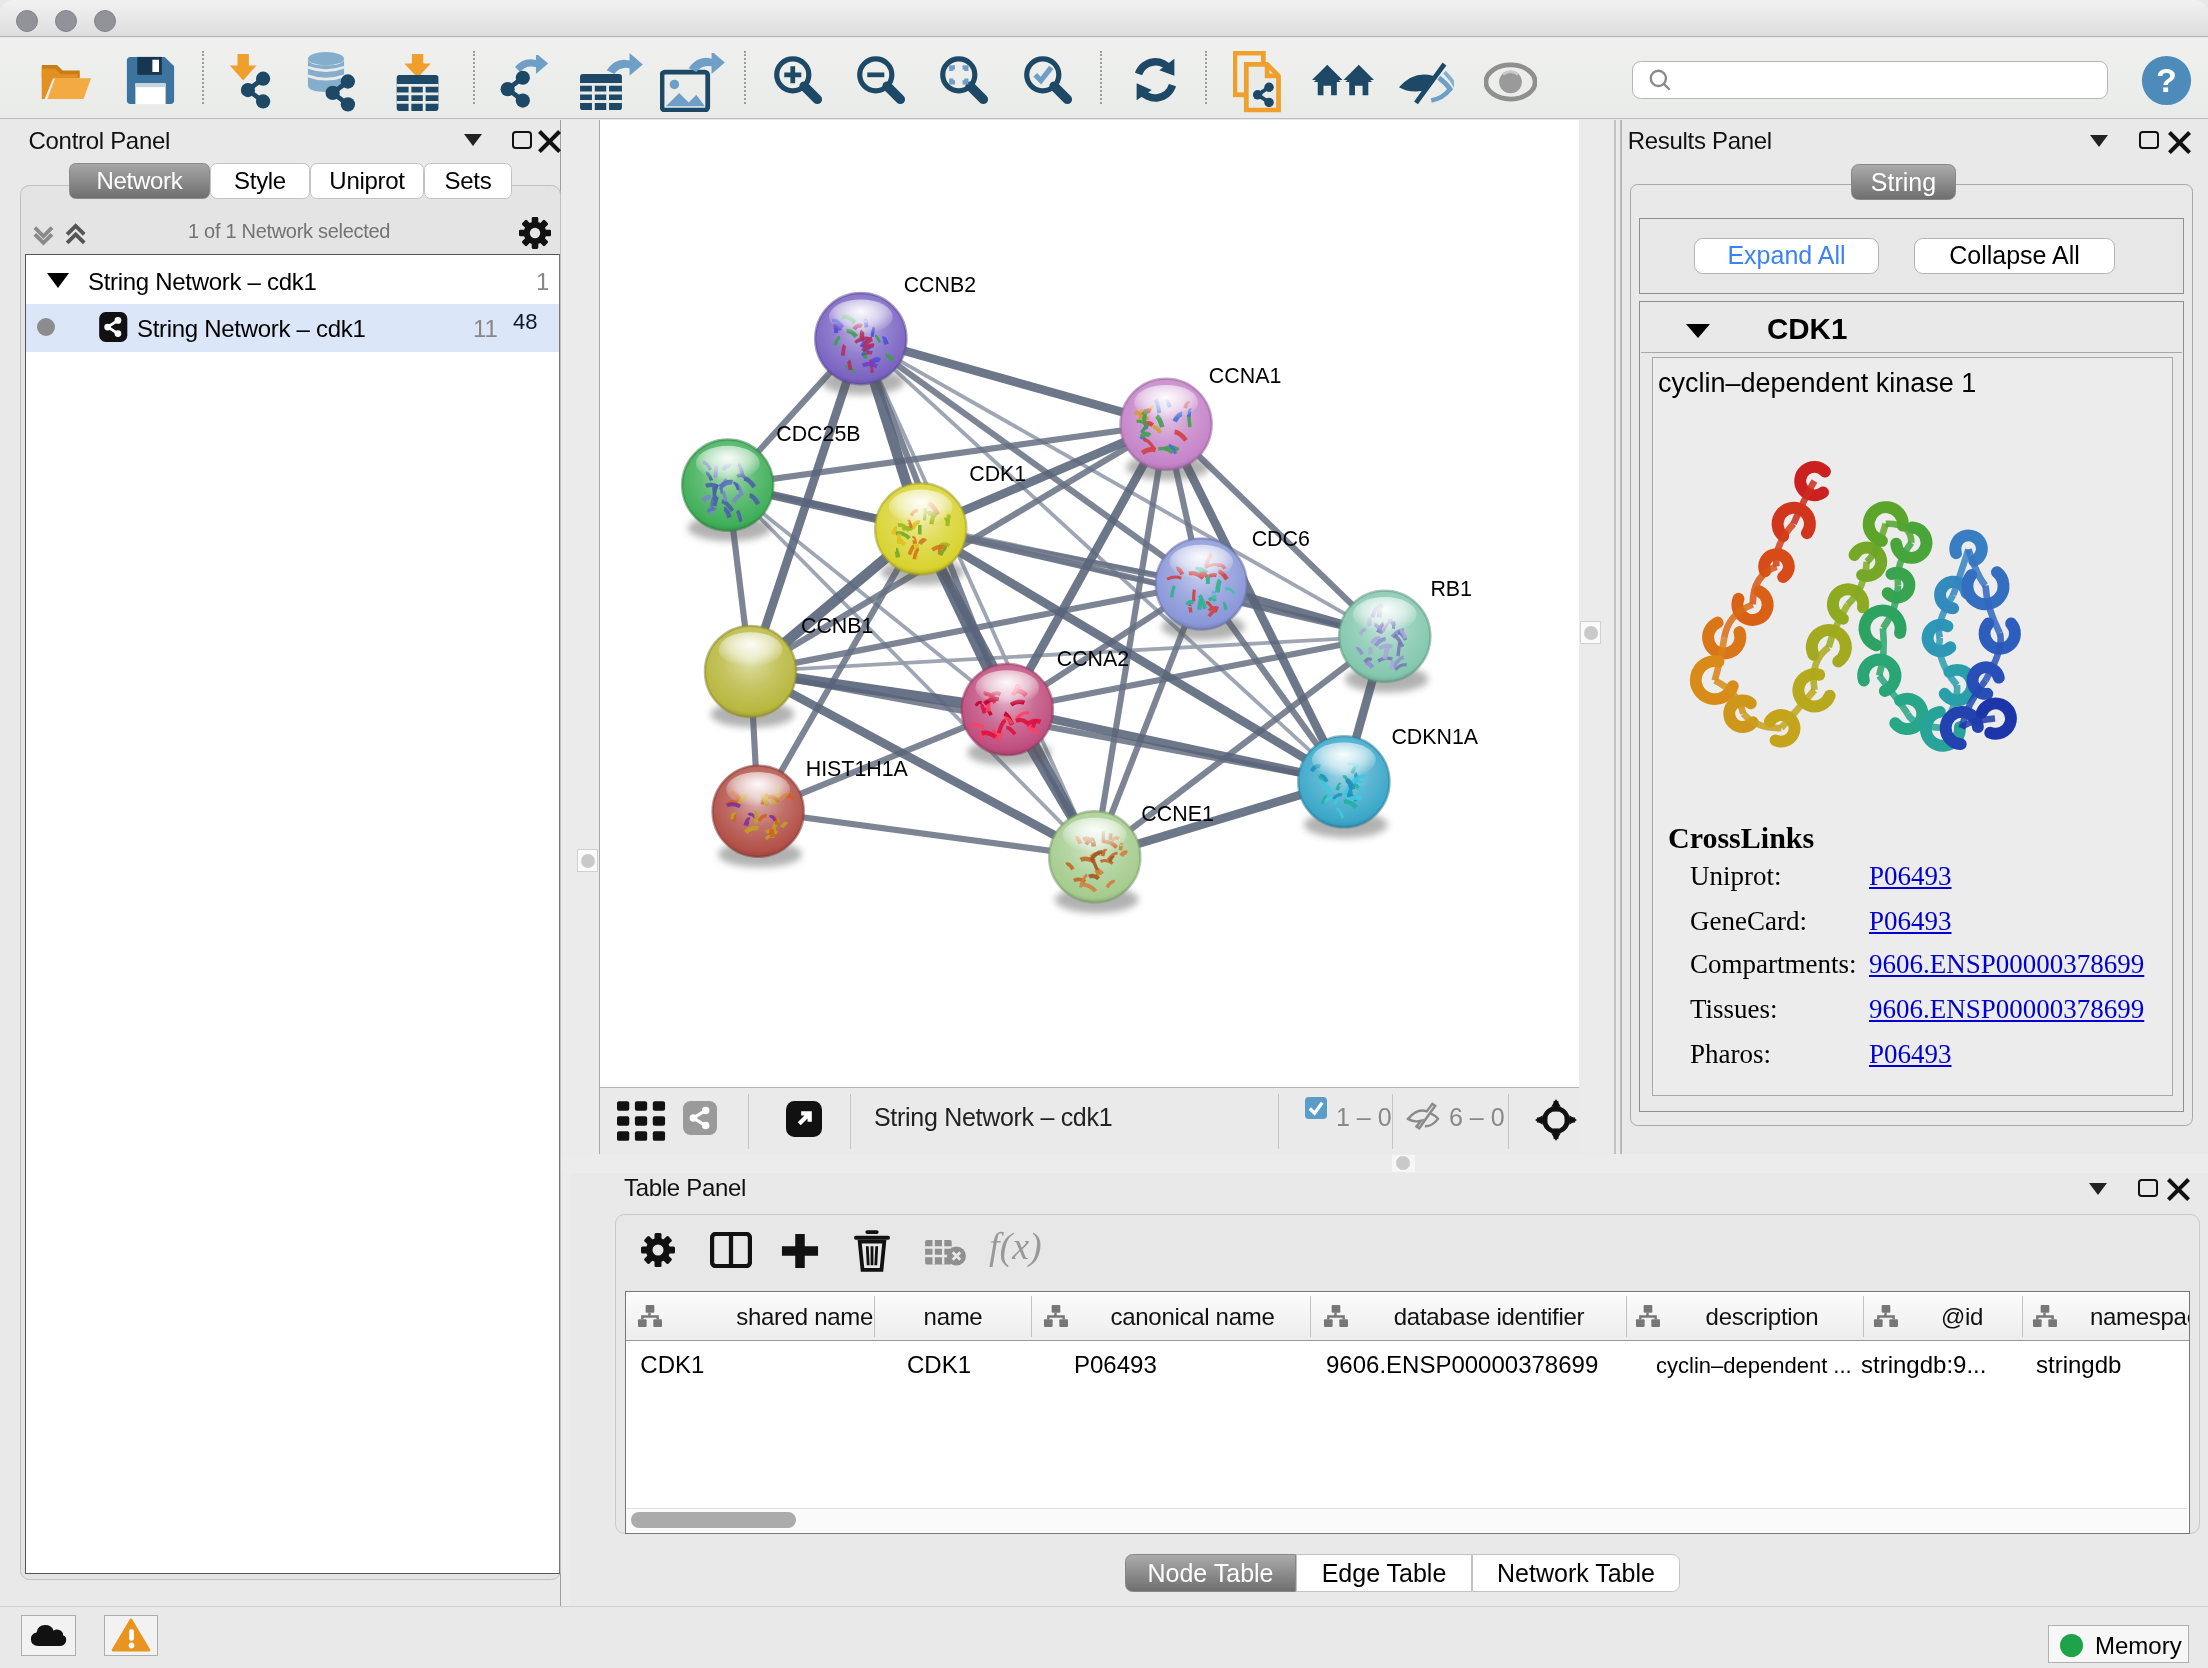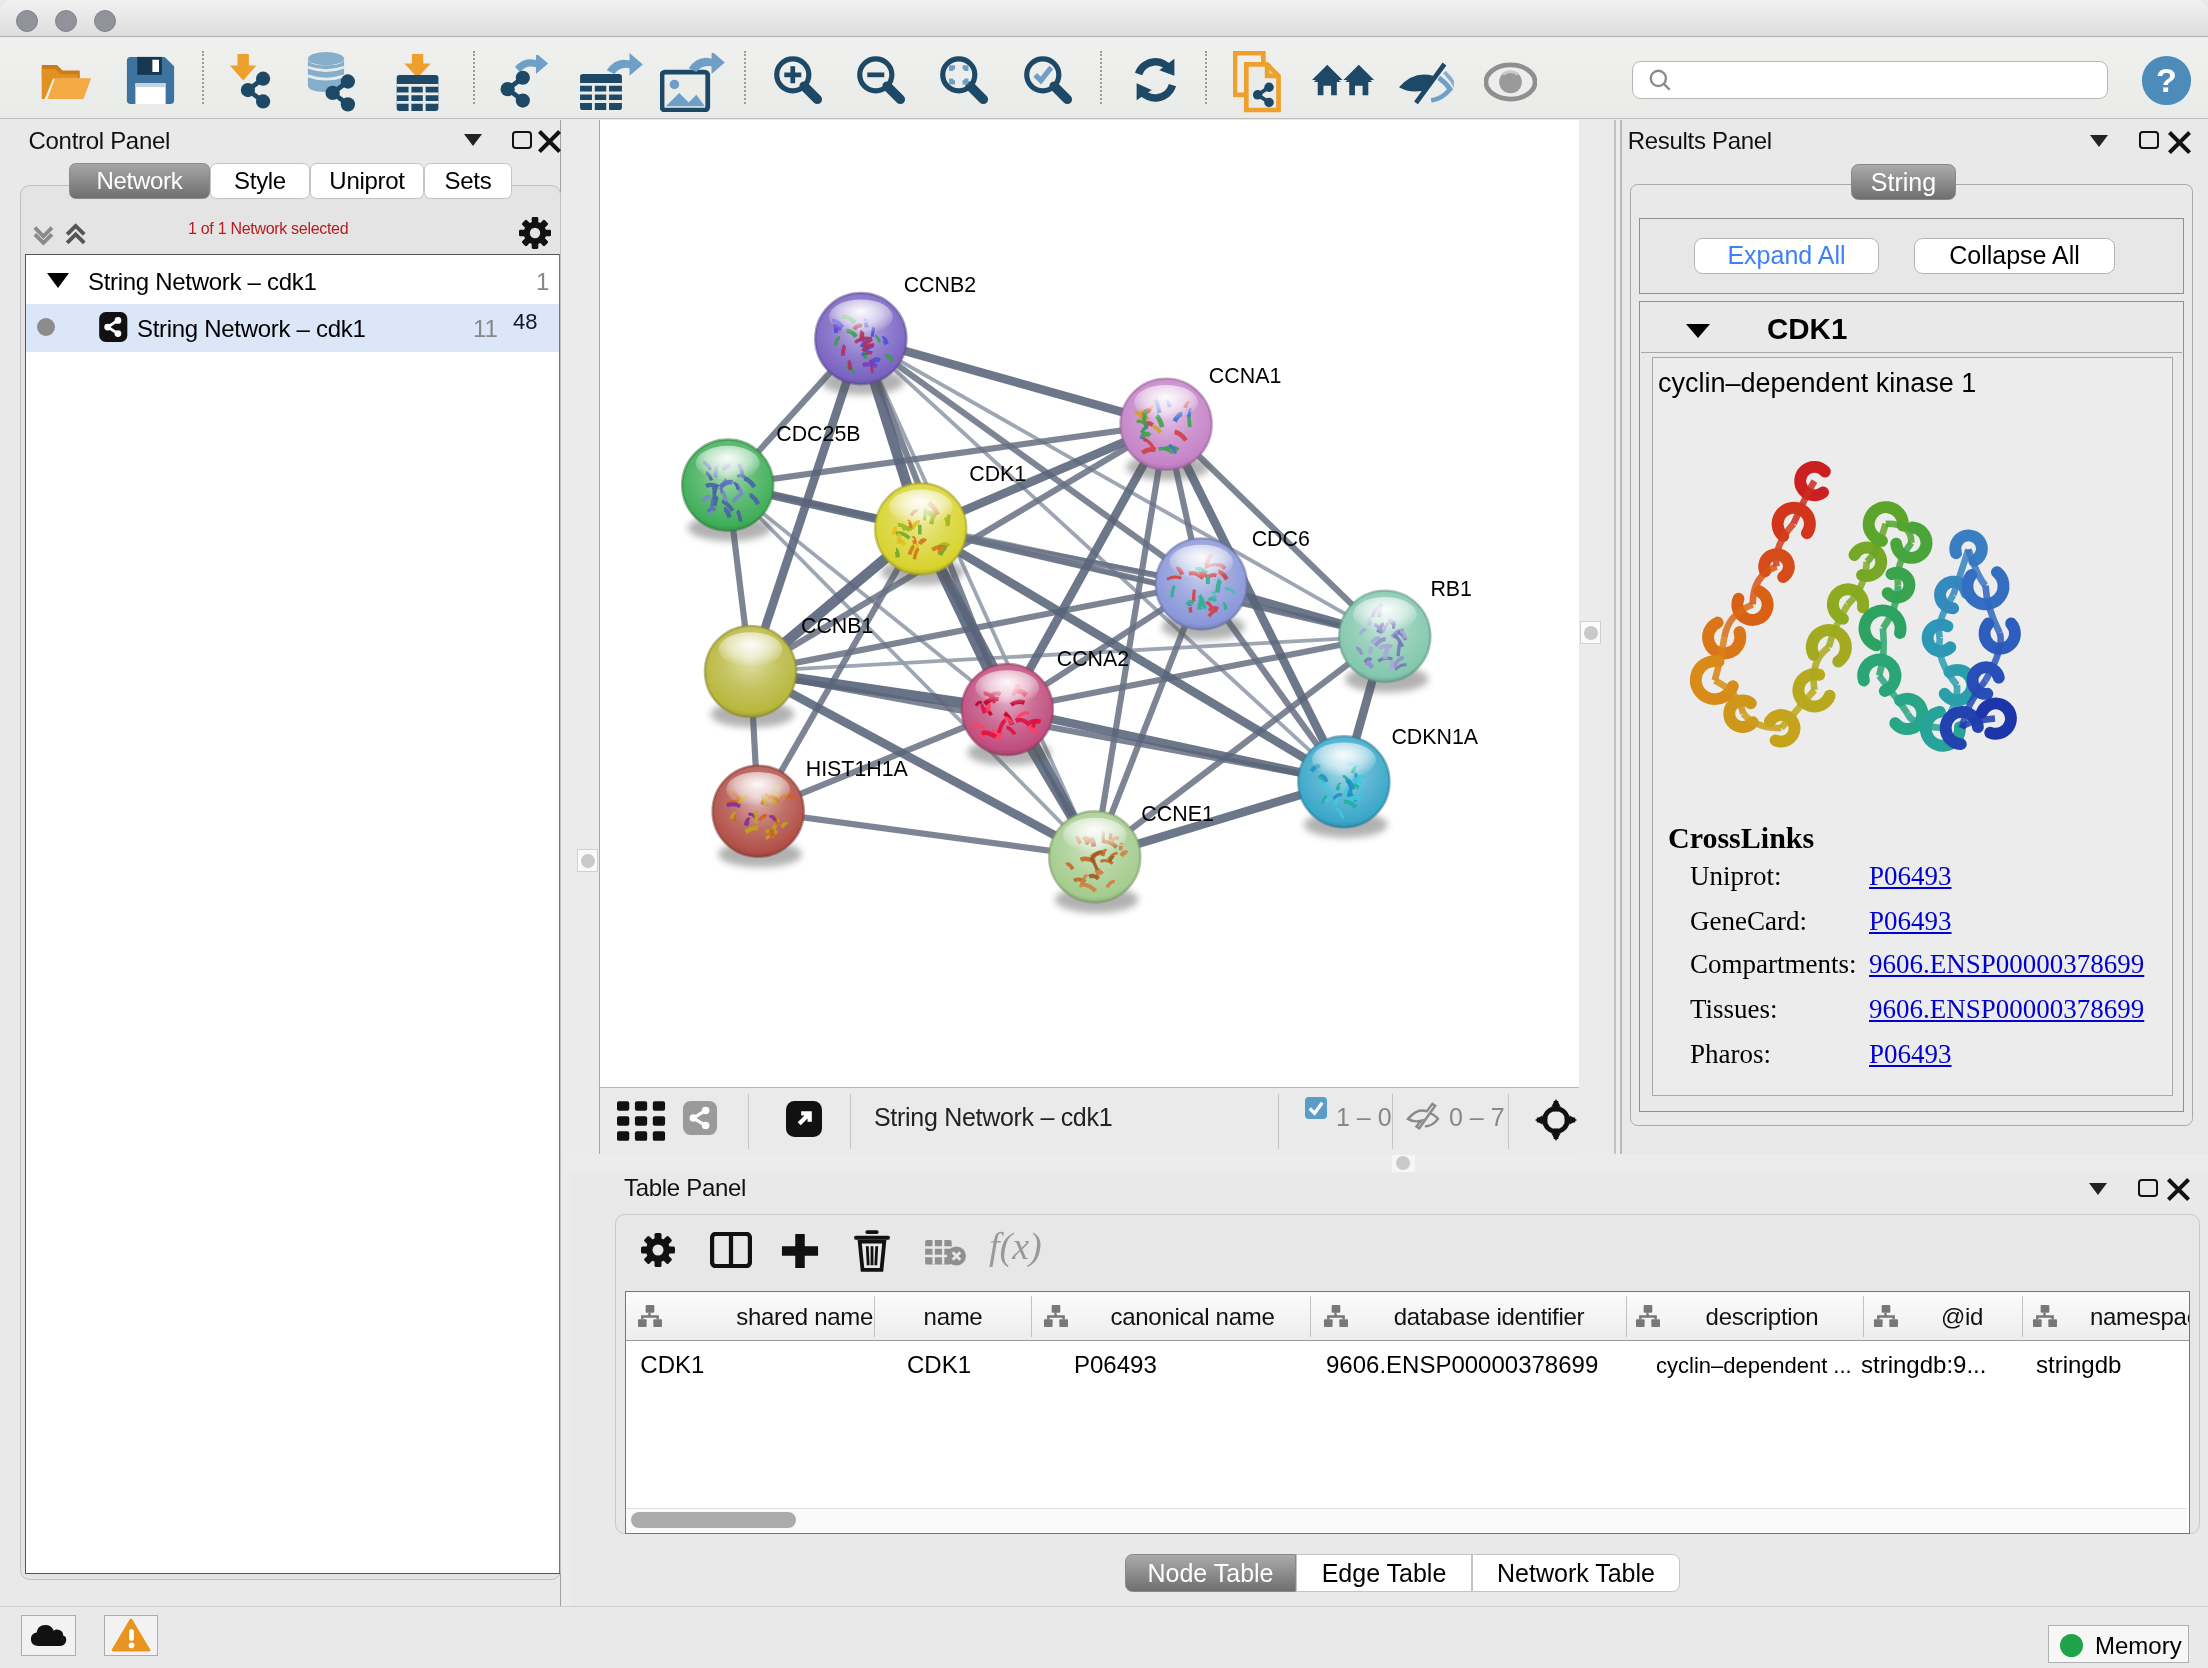--- a/index.html
+++ b/index.html
@@ -193,21 +193,21 @@
   <div class="abs tab" style="left:210px;width:100px;">Style</div>
   <div class="abs tab" style="left:310px;width:114px;">Uniprot</div>
   <div class="abs tab" style="left:424px;width:88px;">Sets</div>
   <div class="abs" id="netbar">
     <svg class="abs" style="left:32px;top:7.6px" width="55" height="28.5" viewBox="0 0 58 30">
       <path d="M2 6 L11 15 L20 6" fill="none" stroke="#8a8a8a" stroke-width="4"></path>
       <path d="M2 13 L11 22 L20 13" fill="none" stroke="#8a8a8a" stroke-width="4"></path>
       <path d="M36 13 L45 4 L54 13" fill="none" stroke="#555" stroke-width="4"></path>
       <path d="M36 22 L45 13 L54 22" fill="none" stroke="#555" stroke-width="4"></path>
     </svg>
-    <div class="abs" style="left:187px;top:5.7px;font-size:16px;color:#b91c1c;white-space:nowrap;letter-spacing:-0.3px;">1 of 1 Network selected</div>
+    <div class="abs" style="left:187px;top:5.7px;font-size:20px;color:#737373;white-space:nowrap;letter-spacing:-0.3px;">1 of 1 Network selected</div>
     <svg class="abs" style="left:518px;top:2.9px" width="32" height="32" viewBox="0 0 34 34">
       <circle cx="17" cy="17" r="12" fill="#111"></circle>
       <g fill="#111">
         <rect x="13.5" y="0" width="7" height="8" rx="1.5"></rect>
         <rect x="13.5" y="26" width="7" height="8" rx="1.5"></rect>
         <rect x="0" y="13.5" width="8" height="7" rx="1.5"></rect>
         <rect x="26" y="13.5" width="8" height="7" rx="1.5"></rect>
         <g transform="rotate(45 17 17)">
           <rect x="13.5" y="0" width="7" height="8" rx="1.5"></rect>
           <rect x="13.5" y="26" width="7" height="8" rx="1.5"></rect>
@@ -781,21 +781,21 @@
   <div class="abs" style="left:705px;top:8.6px;width:22px;height:22px;background:#5b9dc9;border-radius:3.8px;">
     <svg width="22" height="22" viewBox="0 0 23 23">
         <path d="M5 12 L10 17 L18 6" stroke="#fff" stroke-width="3.4" fill="none"></path>
       </svg>
   </div>
   <div class="abs" style="left:736px;top:15px;font-size:25px;color:#888;">1 – 0</div>
   <svg class="abs" style="left:806px;top:14.3px" width="34" height="30" viewBox="0 0 36 32">
     <path d="M2 18 Q12 6 22 10 L28 2 L31 4 L14 28 L11 26 L16 20 Q8 22 2 18 Z" fill="none" stroke="#8a8a8a" stroke-width="2.6"></path>
     <path d="M26 12 Q32 15 34 18 Q28 26 20 26" fill="none" stroke="#8a8a8a" stroke-width="2.6"></path>
   </svg>
-  <div class="abs" style="left:849px;top:15px;font-size:25px;color:#888;">0 – 7</div>
+  <div class="abs" style="left:849px;top:15px;font-size:25px;color:#888;">6 – 0</div>
   <svg class="abs" style="left:935px;top:11.4px" width="42" height="42" viewBox="0 0 44 44">
     <circle cx="22" cy="22" r="12" fill="none" stroke="#111" stroke-width="5"></circle>
     <path d="M22 2 L22 13 M22 31 L22 42 M2 22 L13 22 M31 22 L42 22" stroke="#111" stroke-width="5"></path>
     <path d="M22 0 L27 8 L17 8 Z M44 22 L36 27 L36 17 Z M22 44 L17 36 L27 36 Z M0 22 L8 17 L8 27 Z" fill="#111"></path>
   </svg>
 </div>
 
 <div class="abs" style="left:561px;top:1154px;width:1647px;height:19px;background:#ececec;"></div>
 <div class="abs" style="left:1392px;top:1155px;width:23px;height:17px;background:#f6f6f6;">
     <div style="position:absolute;left:3.8px;top:1px;width:14.3px;height:14.3px;border-radius:50%;background:#c9c9c9;"></div>

